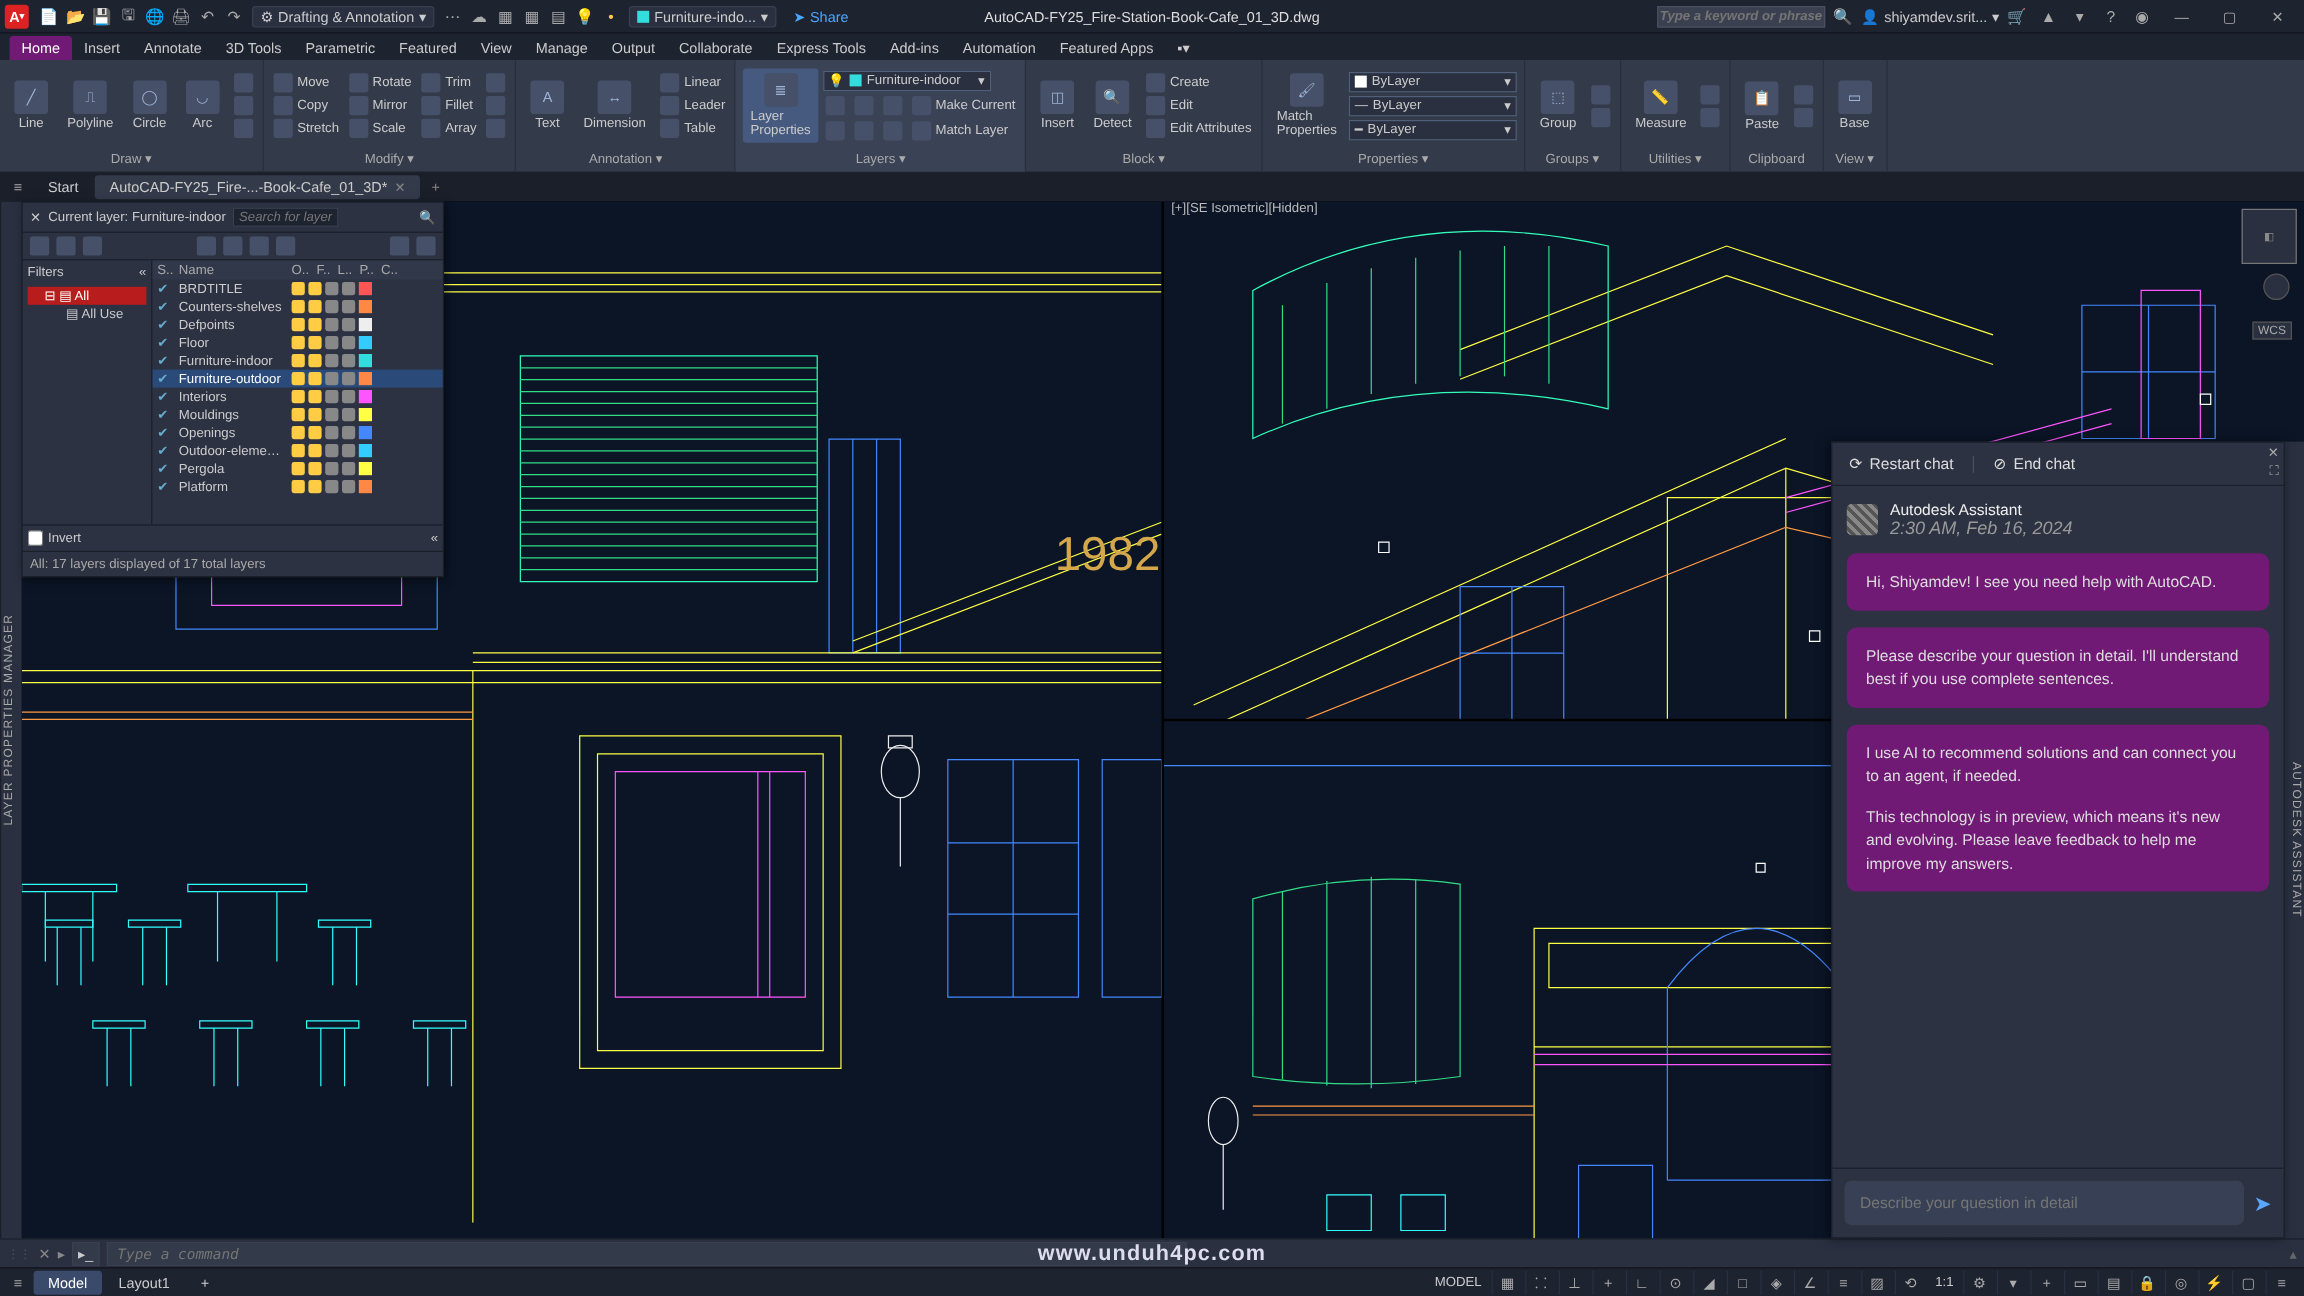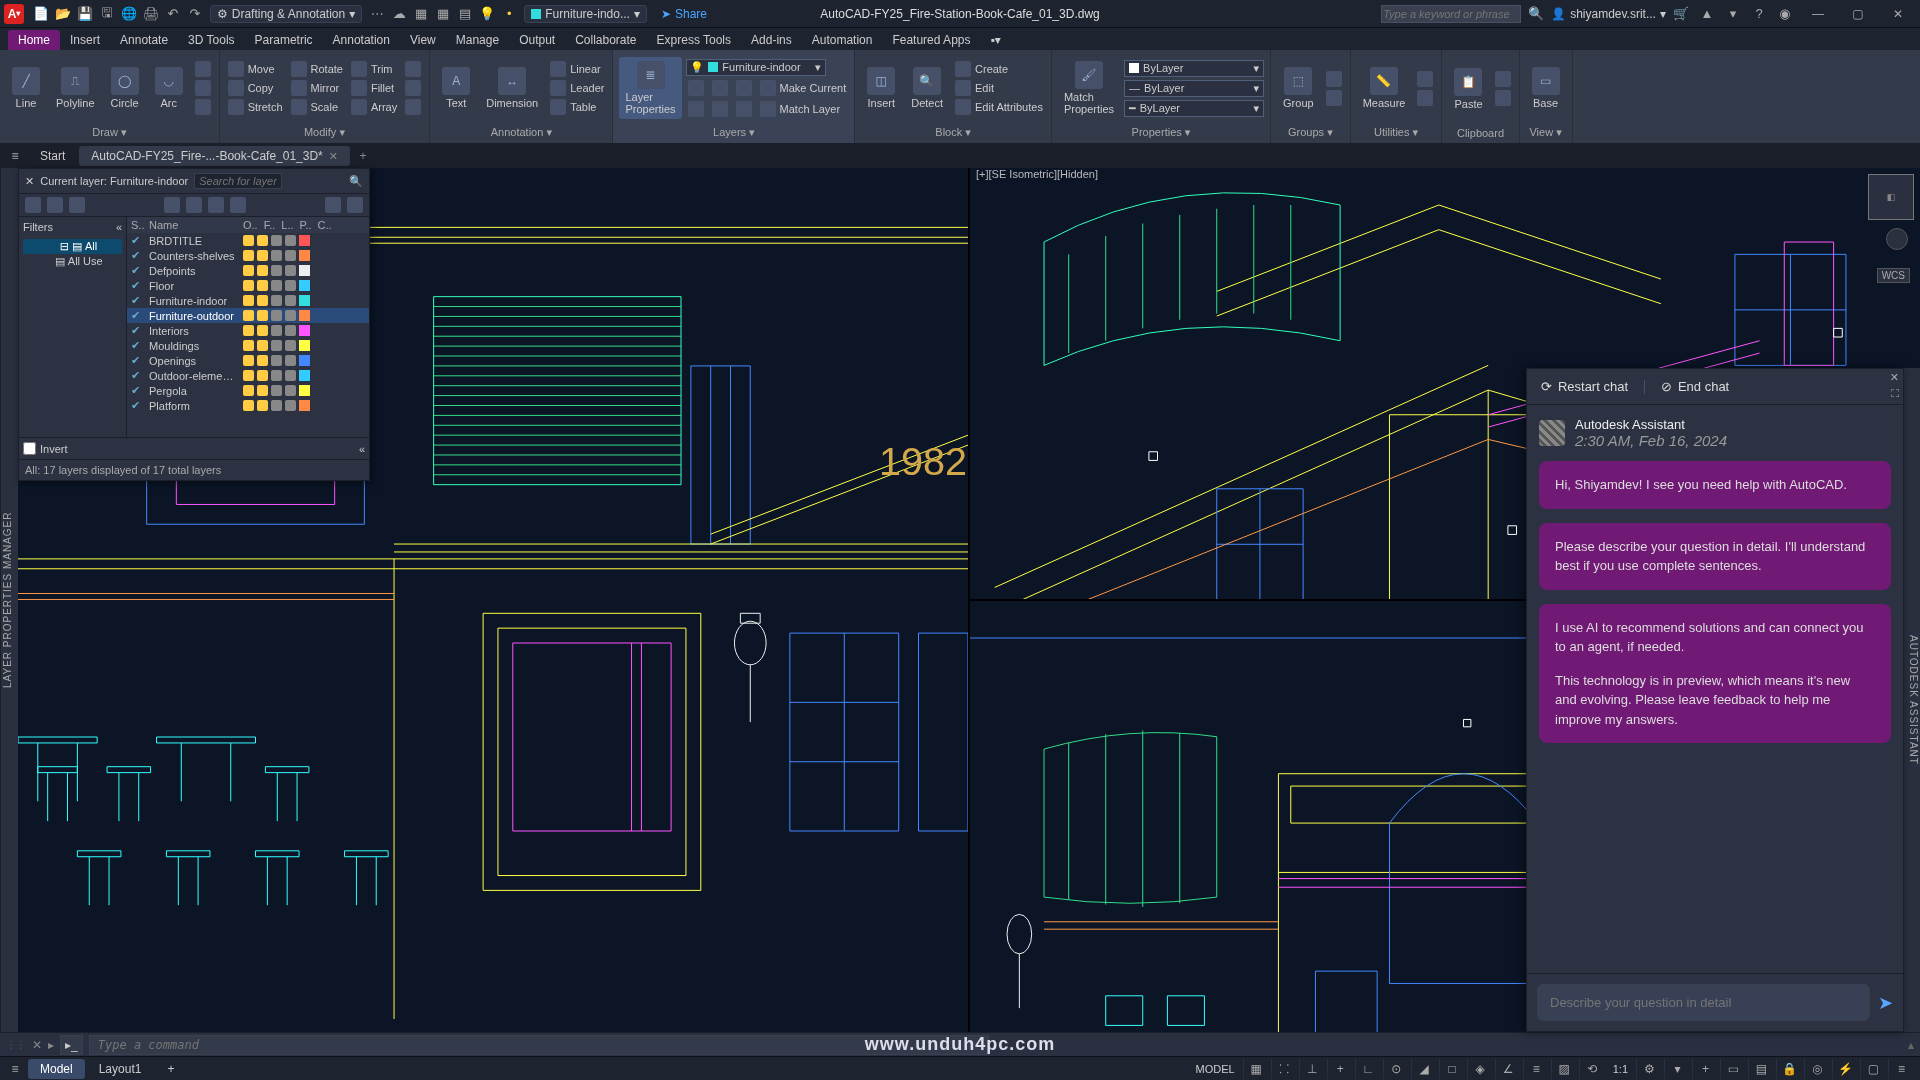--- a/index.html
+++ b/index.html
@@ -6,21 +6,21 @@
 body { background: #1e2330; color: #ccc; width: 1920px; height: 1080px; overflow: hidden; font-size: 12px; }
 
 
 .titlebar { height: 28px; background: #1e2330; display: flex; align-items: center; padding: 0 4px; border-bottom: 1px solid #0f1118;}
 .titlebar .app-logo { width: 20px; height: 20px; background: #d22; border-radius: 3px; margin-right: 6px; display:flex;align-items:center;justify-content:center;color:#fff;font-weight:bold; }
 .titlebar .qat-btn { width: 22px; height: 22px; display: flex; align-items: center; justify-content: center; color: #aaa; cursor: pointer; font-size:13px; }
 .titlebar .workspace { display:flex; align-items:center; background:#2a3040; border:1px solid #3a4050; border-radius:3px; padding:1px 6px; margin:0 4px; gap:4px;}
 .titlebar .share { display:flex; align-items:center; gap:4px; color:#4aa6ff; margin:0 10px; cursor:pointer;}
 .titlebar .doc-title { flex: 0 1 auto; margin-left:auto; margin-right:auto; color:#ddd; font-size:12px; position:absolute; left:50%; transform:translateX(-50%);}
 .titlebar .right-group { margin-left:auto; display:flex; align-items:center; gap:4px;}
-.titlebar .search-box { background:#3a4050; border:1px solid #4a5060; padding:2px 1px; font-style:italic; color:#888; width:140px; height:18px; font-size:11px;}
+.titlebar .search-box { background:#3a4050; border:1px solid #4a5060; padding:2px 1px; font-style:italic; color:#888; width:140px; height:18px; font-size:11px;font-weight:bold;}
 .titlebar .user { display:flex; align-items:center; gap:4px; color:#ccc; cursor:pointer;}
 .titlebar .win-btn { width:36px; height:28px; display:flex; align-items:center; justify-content:center; color:#aaa; cursor:pointer;}
 
 
 .ribbon-tabs { height: 22px; background: #1e2330; display: flex; align-items: flex-end; padding-left: 8px; gap: 0; }
 .ribbon-tabs .tab { padding: 3px 10px; color: #ccc; cursor: pointer; font-size:12px; }
 .ribbon-tabs .tab.active { background: #701a75; color: #fff; border-radius: 3px 3px 0 0; margin-top: 32px; }
 
 
 .ribbon { height: 94px; background: #333a4a; display: flex; border-bottom: 1px solid #1a1f2a; }
@@ -60,21 +60,21 @@
 .lpm-search { flex:1; }
 .lpm-search input { width:88px; background:#1e2330; border:1px solid #3a4050; color:#aaa; padding:1px 4px; font-size:11px; font-style:italic;}
 .lpm-toolbar { display:flex; padding:3px 6px; gap:6px; border-top:1px solid #1a1f2a; border-bottom:1px solid #1a1f2a;}
 .lpm-toolbar .ic { width:16px;height:16px;background:#465068;border-radius:2px;cursor:pointer;}
 .lpm-toolbar .spacer { flex:1;}
 .lpm-body { display:flex; height:220px;}
 .lpm-filters { width:108px; border-right:1px solid #1a1f2a; padding:2px; font-size:11px;}
 .lpm-filters .fh { display:flex; align-items:center; gap:4px; padding:2px; color:#ccc;}
 .lpm-filters .tree { padding:4px 2px; color:#ccc; font-size:11px;}
 .lpm-filters .tree .node { padding:1px 2px 1px 14px; cursor:pointer;}
-.lpm-filters .tree .node.sel { background:#0c4a6e; color:#fff;text-align:center;}
+.lpm-filters .tree .node.sel { background:#b91c1c; color:#fff;}
 .lpm-invert { display:flex; align-items:center; gap:4px; padding:4px; border-top:1px solid #1a1f2a; font-size:11px;}
 .lpm-layers { flex:1; overflow:auto; font-size:11px;}
 .lpm-cols { display:flex; padding:2px 4px; background:#30384a; color:#aaa; gap:6px;}
 .lpm-cols span:first-child {width:12px;}
 .lpm-cols span:nth-child(2){width:88px;}
 .lpm-row { display:flex; align-items:center; padding:1px 4px; gap:6px; cursor:pointer;}
 .lpm-row .st {width:12px;}
 .lpm-row .nm {width:88px; white-space:nowrap; overflow:hidden; text-overflow:ellipsis;}
 .lpm-row .icgrp { display:flex; gap:3px;}
 .lpm-row .ic2 {width:11px;height:11px;background:#b89a3a;border-radius:2px;}
@@ -181,21 +181,21 @@
     <div class="win-btn">✕</div>
   </div>
 </div>
 
 <div class="ribbon-tabs">
   <div class="tab active">Home</div>
   <div class="tab">Insert</div>
   <div class="tab">Annotate</div>
   <div class="tab">3D Tools</div>
   <div class="tab">Parametric</div>
-  <div class="tab">Annotation</div>
+  <div class="tab">Featured</div>
   <div class="tab">View</div>
   <div class="tab">Manage</div>
   <div class="tab">Output</div>
   <div class="tab">Collaborate</div>
   <div class="tab">Express Tools</div>
   <div class="tab">Add-ins</div>
   <div class="tab">Automation</div>
   <div class="tab">Featured Apps</div>
   <div class="tab">▪▾</div>
 </div>

